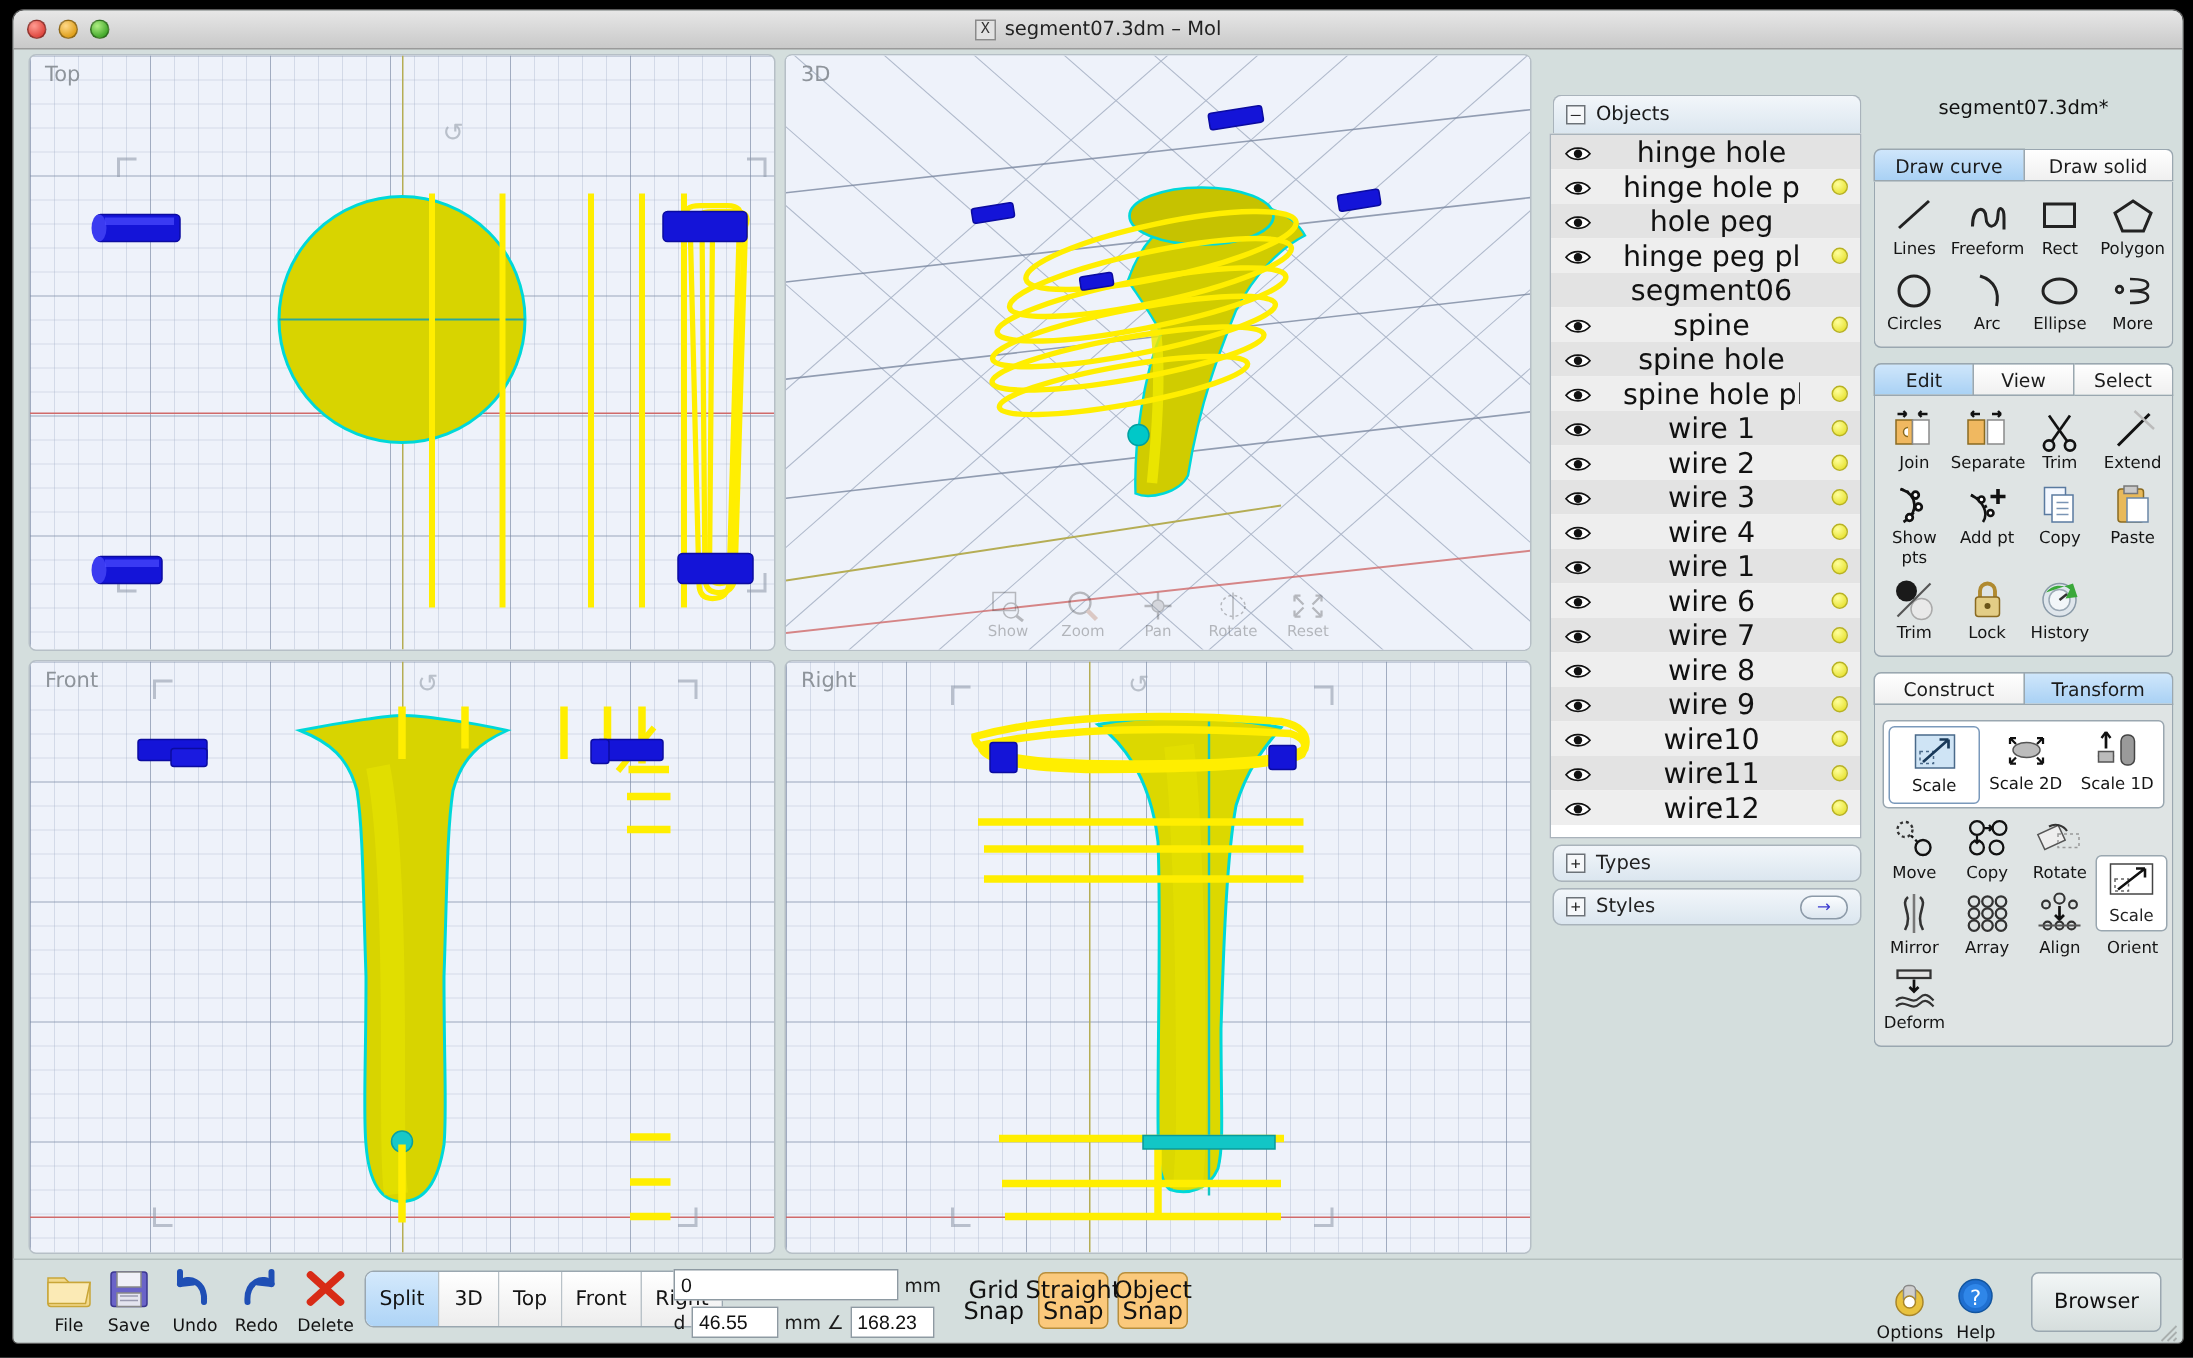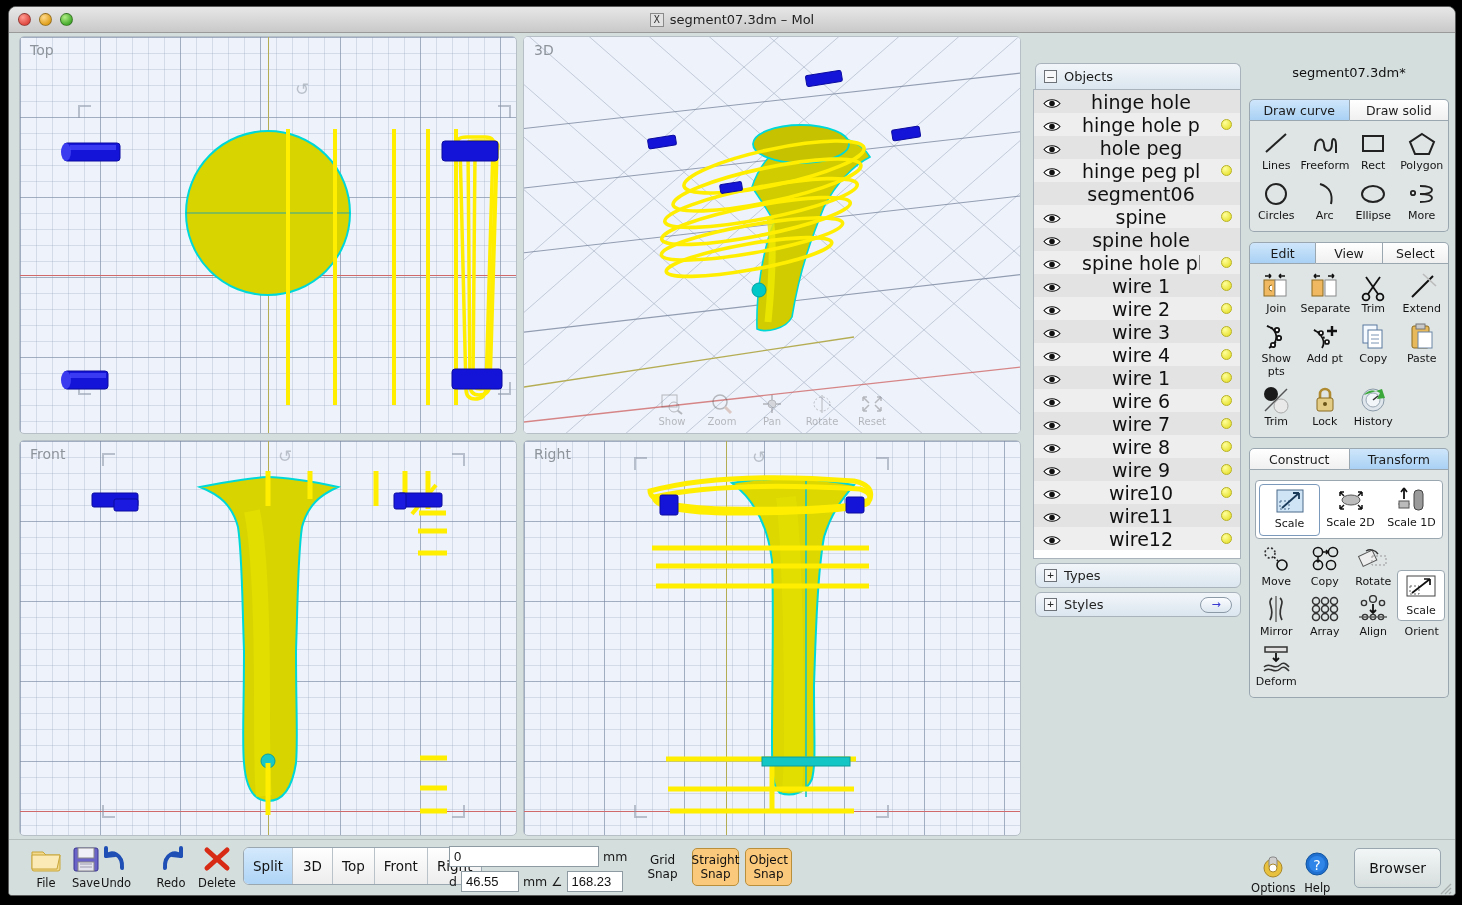--- a/index.html
+++ b/index.html
@@ -204,21 +204,21 @@
     border:1px solid #8e9aa2; background:#fff; height:21px; line-height:20px;
     padding:0 4px; font-size:13px; color:#111;
   }
   #row1{ display:flex; align-items:center; gap:4px; }
   #row2{ display:flex; align-items:center; gap:4px; margin-top:4px; }
   .unit{ font-size:12.5px; color:#1a1a1a; }
   #snaps{ position:absolute; left:630px; top:8px; display:flex; gap:6px; align-items:center;}
   .snap{
     width:47px; height:38px; border-radius:5px; border:1px solid #b98f3c;
     background:#fbc97c; display:flex; flex-direction:column; align-items:center;
-    justify-content:center; font-size:12px; color:#111; line-height:14px;
+    justify-content:center; font-size:16px; color:#111; line-height:14px;
   }
   .snap.off{ border:none; background:transparent; color:#111; }
   #rightbottom{ position:absolute; right:14px; top:8px; display:flex; align-items:flex-end; gap:14px; }
   #browser-btn{
     height:40px; padding:0 14px; border:1px solid #9aa7b0; border-radius:5px;
     background:linear-gradient(#f2f6f6,#d6dedd); font-size:14px; color:#111;
     display:flex; align-items:center; margin-bottom:7px;
   }
   .resize-grip{ position:absolute; right:3px; bottom:2px; width:14px; height:14px; opacity:.45;}
 </style>
@@ -1069,21 +1069,21 @@
               <rect x="9" y="4" width="16" height="10" fill="#f0f0f8" stroke="#888"></rect>
               <rect x="9" y="18" width="16" height="9" fill="#e4e4ef" stroke="#888"></rect>
               <g stroke="#9a9ab0">
                 <line x1="11" y1="20" x2="23" y2="20"></line>
                 <line x1="11" y1="23" x2="23" y2="23"></line>
               </g>
             </svg>
           </span>
         <span>Save</span>
       </div>
-      <div class="bbtool" style="left:84px">
+      <div class="bbtool" style="left:98px">
         <span class="glyph">
             <svg width="34" height="30" fill="none" stroke="#1f4fb5" stroke-width="4" stroke-linecap="round">
               <path d="M23 24 C24 10 12 6 7 12"></path>
               <path d="M7 12 l0 -8 M7 12 l9 -1" stroke-width="4"></path>
             </svg>
           </span>
         <span>Undo</span>
       </div>
       <div class="bbtool" style="left:139px">
         <span class="glyph">

